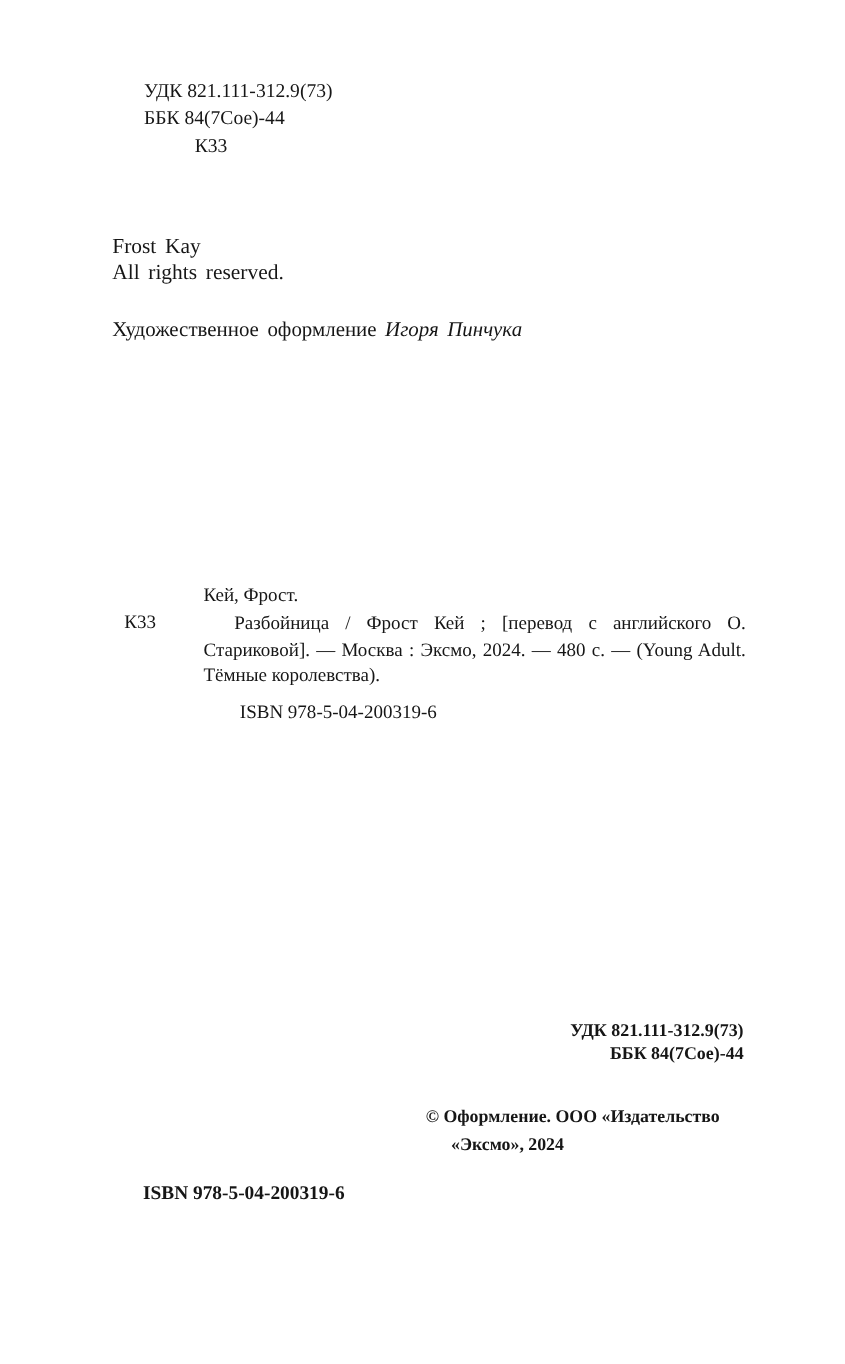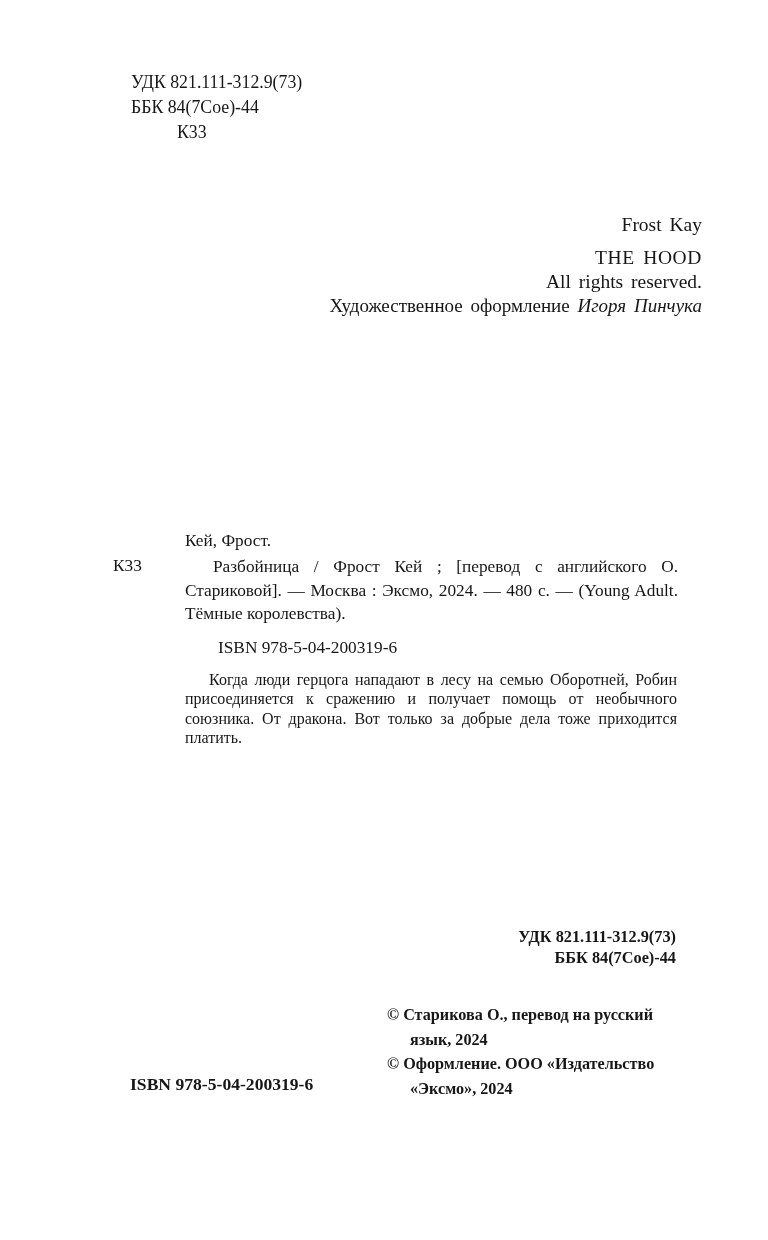--- a/index.html
+++ b/index.html
@@ -22,28 +22,28 @@
     left: 131px; top: 70px;
     font-size: 17.8px;
     line-height: 25px;
     white-space: nowrap;
   }
   #top-block .code-line { padding-left: 46px; }
 
   
   #title-block {
     left: 102px; top: 213px; width: 600px;
-    text-align: right;
+    text-align: left;
     font-size: 19.5px;
     line-height: 24px;
     word-spacing: 3px;
   }
   #title-block .book-title { margin-top: 9px; letter-spacing: 0.6px; }
   #title-block .copyright-line1 { margin-top: 14px; }
-  #title-block .design-credit { font-size: 19px; }
+  #title-block .design-credit { margin-top: 27px; font-size: 19px; }
   #title-block .design-credit .credit-name { font-style: italic; }
 
   
   #catalog-heading {
     left: 185px; top: 531px;
     font-size: 17.3px; font-weight: normal;
     white-space: nowrap;
   }
   #catalog-code {
     left: 113px; top: 556px;
@@ -102,37 +102,34 @@
 <body>
 
 <div class="abs" id="top-block">
   <div>УДК 821.111-312.9(73)</div>
   <div>ББК 84(7Сое)-44</div>
   <div class="code-line">К33</div>
 </div>
 
 <div class="abs" id="title-block">
   <div class="author">Frost Kay</div>
-  <div class="book-title">THE HOOD</div>
   <div class="copyright-line2">All rights reserved.</div>
   <div class="design-credit"><span class="credit-prefix">Художественное оформление </span><span class="credit-name">Игоря Пинчука</span></div>
 </div>
 
 <div class="abs" id="catalog-heading">Кей, Фрост.</div>
 <div class="abs" id="catalog-code">К33</div>
 <div class="abs" id="catalog-desc">Разбойница / Фрост Кей ; [перевод с английского О. Стариковой]. — Москва : Эксмо, 2024. — 480 с. — (Young Adult. Тёмные королевства).</div>
 <div class="abs" id="catalog-isbn">ISBN 978-5-04-200319-6</div>
 
 <div class="abs" id="annotation">
-  <p>Когда люди герцога нападают в лесу на семью Оборотней, Робин присоединяется к сражению и получает помощь от необычного союзника. От дракона. Вот только за добрые дела тоже приходится платить.</p>
 </div>
 
 <div class="abs" id="class-footer">
   <div>УДК 821.111-312.9(73)</div>
   <div>ББК 84(7Сое)-44</div>
 </div>
 
 <div class="abs" id="copyright-block">
-  <div class="entry">© Старикова О., перевод на русский язык, 2024</div>
   <div class="entry">© Оформление. ООО «Издательство «Эксмо», 2024</div>
 </div>
 
 <div class="abs" id="isbn-footer">ISBN 978-5-04-200319-6</div>
 
 </body></html>

